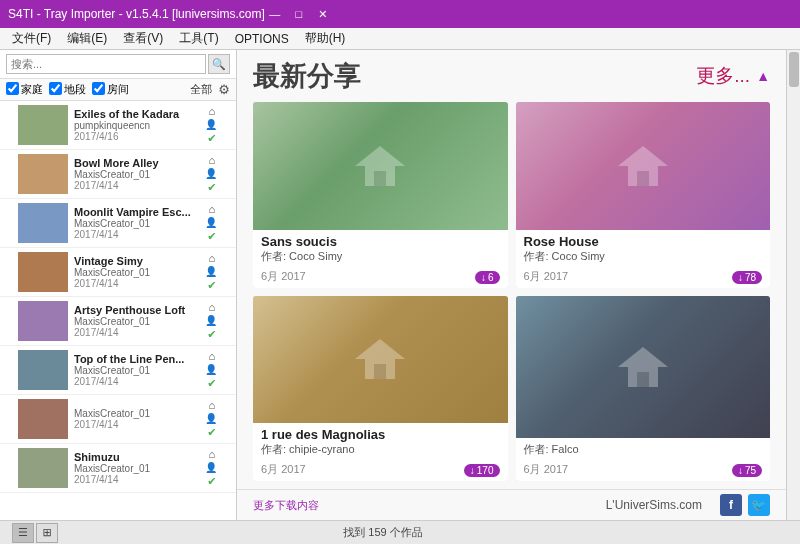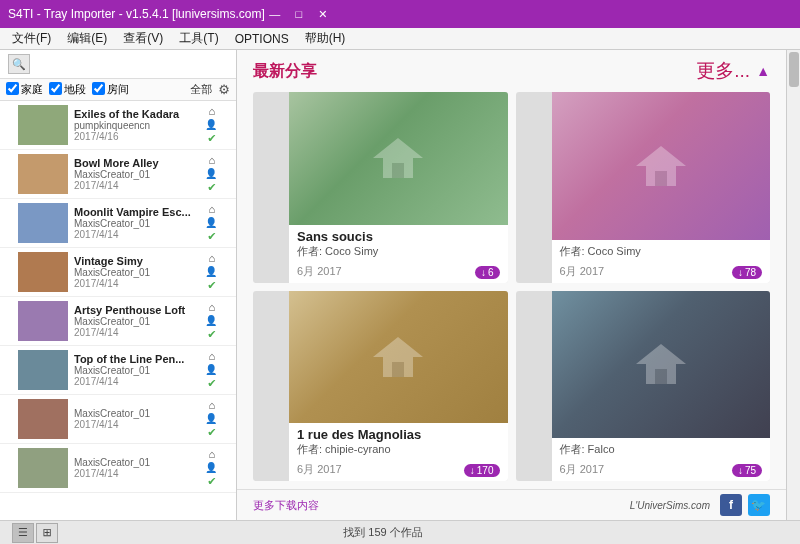--- a/index.html
+++ b/index.html
@@ -146,23 +146,23 @@
     }
 
     
     #content-header {
       display: flex;
       align-items: center;
       justify-content: space-between;
       padding: 8px 16px 4px 16px;
     }
     #content-title {
-      font-size: 16px;
+      font-size: 27px;
       font-weight: bold;
-      color: #be185d;
+      color: #404040;
     }
     #more-link {
       color: #be185d;
       font-size: 19px;
       cursor: pointer;
       text-decoration: none;
     }
     #chevron-up {
       color: #9c27b0;
       font-size: 14px;
@@ -181,21 +181,20 @@
     }
 
     .gallery-card {
       background: #ddd;
       border-radius: 3px;
       overflow: hidden;
       position: relative;
       display: flex;
       flex-direction: column;
       cursor: pointer;
-      padding-left: 36px;
     }
 
     .gallery-img {
       flex: 1;
       background: #c8b89a;
       position: relative;
       min-height: 120px;
       display: flex; align-items: center; justify-content: center;
     }
     
@@ -322,20 +321,21 @@
     <div class="menu-item">工具(T)</div>
     <div class="menu-item">OPTIONS</div>
     <div class="menu-item">帮助(H)</div>
   </div>
 
 <div id="main-layout">
 
   <div id="sidebar">
 
     <div id="search-bar">
+      <input id="search-input" type="text" placeholder="搜索..." style="">
       <div id="search-icon-btn">🔍</div>
     </div>
 
     <div id="filter-bar">
       <label class="filter-check">
         <input type="checkbox" checked="" style="">
         <span>家庭</span>
       </label>
       <label class="filter-check">
         <input type="checkbox" checked="" style="">
@@ -436,20 +436,21 @@
           </div>
           <div class="tray-icons">
             <span class="tray-icon-house">⌂</span>
             <span style="font-size: 10px; color: rgb(85, 85, 85);">👤</span>
             <span class="tray-icon-green">✔</span>
           </div>
         </div>
         <div class="tray-item">
           <div class="tray-thumb" style="background: rgb(144, 160, 128);"></div>
           <div class="tray-info">
+            <div class="tray-name">Shimuzu</div>
             <div class="tray-author">MaxisCreator_01</div>
             <div class="tray-date">2017/4/14</div>
           </div>
           <div class="tray-icons">
             <span class="tray-icon-house">⌂</span>
             <span style="font-size: 10px; color: rgb(85, 85, 85);">👤</span>
             <span class="tray-icon-green">✔</span>
           </div>
         </div>
       </div>
@@ -489,20 +490,21 @@
         </div>
         <div class="gallery-card">
           <div class="gallery-img card-bg-2">
             <svg class="house-svg" width="60" height="50" viewBox="0 0 60 50">
     <polygon points="30,5 55,25 5,25" fill="white"></polygon>
     <rect x="15" y="25" width="30" height="20" fill="white"></rect>
     <rect x="24" y="30" width="12" height="15" fill="#aaa"></rect>
   </svg>
           </div>
           <div class="gallery-info">
+            <div class="gallery-title">Rose House</div>
             <div class="gallery-meta">作者: Coco Simy</div>
           </div>
           <div class="gallery-footer">
             <span style="font-size: 11px; color: rgb(136, 136, 136); margin-right: auto;">6月 2017</span>
             <div class="gallery-download-badge">
               <span>↓</span>
               <span>78</span>
             </div>
           </div>
         </div>
@@ -543,21 +545,21 @@
               <span>↓</span>
               <span>75</span>
             </div>
           </div>
         </div>
       </div>
 
     <div id="content-footer">
       <a style="color:#9c27b0;text-decoration:none;font-size:11px;">更多下载内容</a>
       <div id="footer-social">
-        <span style="font-size:10px;color:#555;margin-right:4px;font-style:italic;">L'UniverSims.com</span>
+        <span style="font-size:12px;color:#555;margin-right:12px;">L'UniverSims.com</span>
         <div class="social-icon social-fb">f</div>
         <div class="social-icon social-tw">🐦</div>
       </div>
     </div>
 
   </div>
 
   <div id="right-scroll-track">
     <div id="right-scroll-thumb"></div>
   </div>

